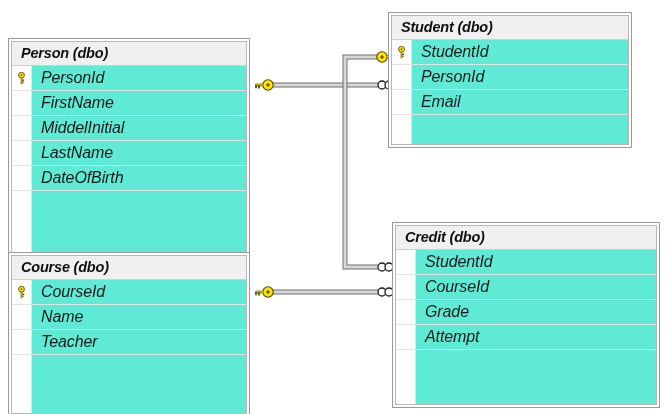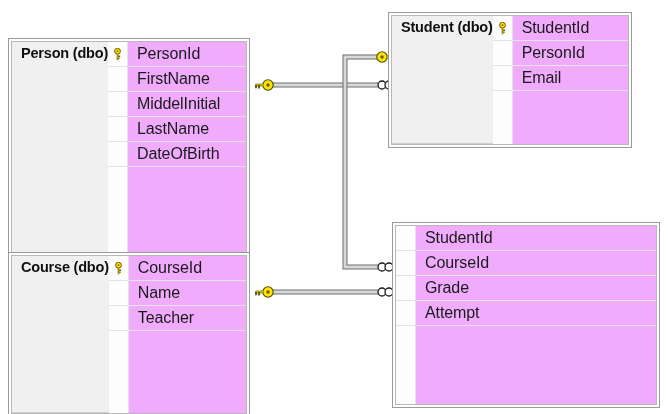--- a/index.html
+++ b/index.html
@@ -22,22 +22,23 @@
     background:#ffffff;
     border:1px solid #9a9a9a;
     box-shadow:1px 1px 0 0 #ffffff inset;
     box-sizing:border-box;
     padding:2px;
   }
   .tbl-inner{
     border:1px solid #b8b8b8;
     box-sizing:border-box;
     width:100%;height:100%;
-    display:flex;flex-direction:row;
-    background:#f0abfc;
+    display:flex;flex-direction:column;
+    background:#5eead4;
+    font-style:italic;
   }
   .tbl-title{
     background:#f0f0f0;
     font-weight:bold;
     font-size:14.5px;
     color:#101010;
     padding:3px 0 4px 9px;
     letter-spacing:-0.2px;
     border-bottom:1px solid #cfcfcf;
     flex:0 0 auto;
@@ -220,20 +221,21 @@
             </div>
             <div class="row filler">
               <div class="gutter"></div>
               <div class="colname"></div>
             </div>
           </div>
         </div>
       </div>
       <div class="tbl" style="left: 392px; top: 222px; width: 268px; height: 186px;">
         <div class="tbl-inner">
+          <div class="tbl-title">Credit (dbo)</div>
           <div class="tbl-body">
             <div class="row">
               <div class="gutter"></div>
               <div class="colname">StudentId</div>
             </div>
             <div class="row">
               <div class="gutter"></div>
               <div class="colname">CourseId</div>
             </div>
             <div class="row">

